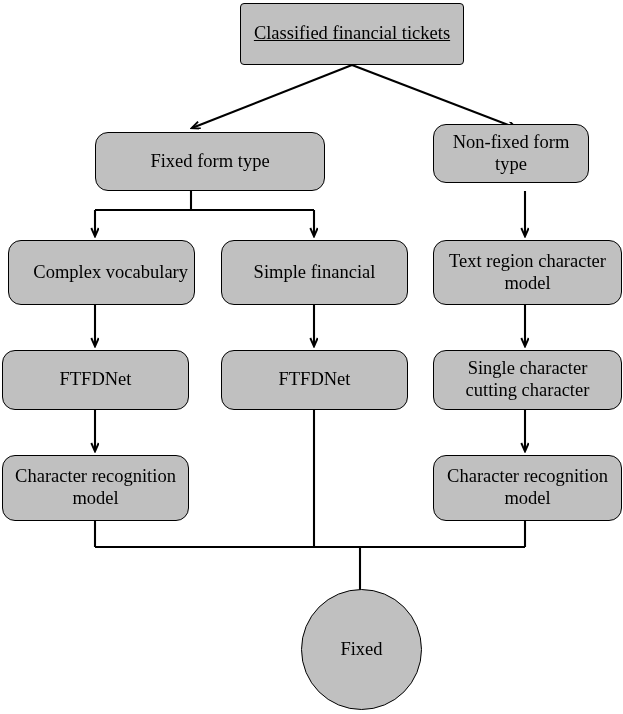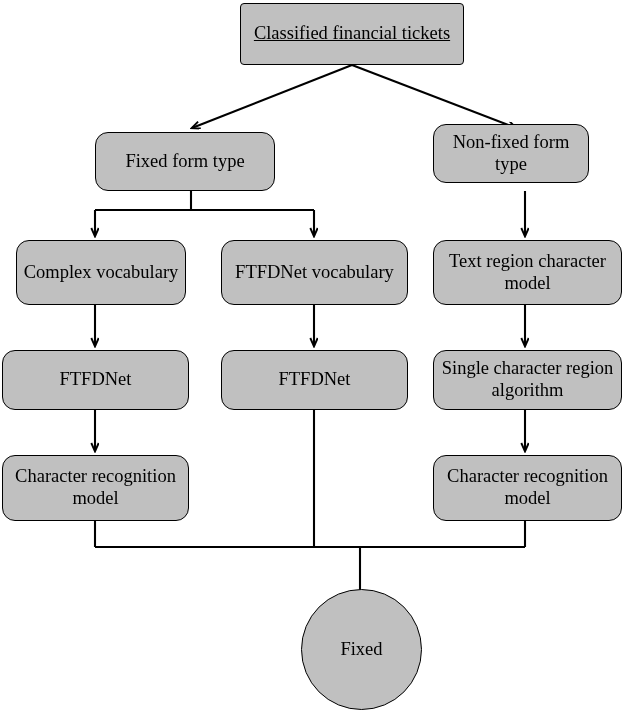--- a/index.html
+++ b/index.html
@@ -96,50 +96,50 @@
       <line x1="95" y1="547" x2="525" y2="547"></line>
 
       <line x1="360" y1="547" x2="360" y2="590"></line>
     </g>
   </svg>
 
   <div class="node sharp fs-18" style="left:240px; top:3px; width:224px; height:62px;">
     <span class="label">Classified financial tickets</span>
   </div>
 
-  <div class="node rounded fs-18" style="left:95px; top:132px; width:180px; height:59px;">
+  <div class="node rounded fs-18" style="left:95px; top:132px; width:230px; height:59px;">
     <span class="label">Fixed form type</span>
   </div>
 
   <div class="node rounded fs-18" style="left:433px; top:124px; width:156px; height:59px;">
     <span class="label">Non-fixed form type</span>
   </div>
 
-  <div class="node rounded fs-18" style="left:16px; top:240px; width:170px; height:65px;">
+  <div class="node rounded fs-18" style="left:8px; top:240px; width:187px; height:65px;justify-content:flex-end;">
     <span class="label">Complex vocabulary</span>
   </div>
 
   <div class="node rounded fs-18" style="left:221px; top:240px; width:187px; height:65px;">
-    <span class="label">FTFDNet vocabulary</span>
+    <span class="label">Simple financial</span>
   </div>
 
   <div class="node rounded fs-18" style="left:433px; top:240px; width:189px; height:65px;">
     <span class="label">Text region character model</span>
   </div>
 
   <div class="node rounded fs-18" style="left:2px; top:350px; width:187px; height:60px;">
     <span class="label">FTFDNet</span>
   </div>
 
   <div class="node rounded fs-18" style="left:221px; top:350px; width:187px; height:60px;">
     <span class="label">FTFDNet</span>
   </div>
 
   <div class="node rounded fs-18" style="left:433px; top:350px; width:189px; height:60px;">
-    <span class="label">Single character region algorithm</span>
+    <span class="label">Single character cutting character</span>
   </div>
 
   <div class="node rounded fs-18" style="left:2px; top:455px; width:187px; height:66px;">
     <span class="label">Character recognition model</span>
   </div>
 
   <div class="node rounded fs-18" style="left:433px; top:455px; width:189px; height:66px;">
     <span class="label">Character recognition model</span>
   </div>
 

